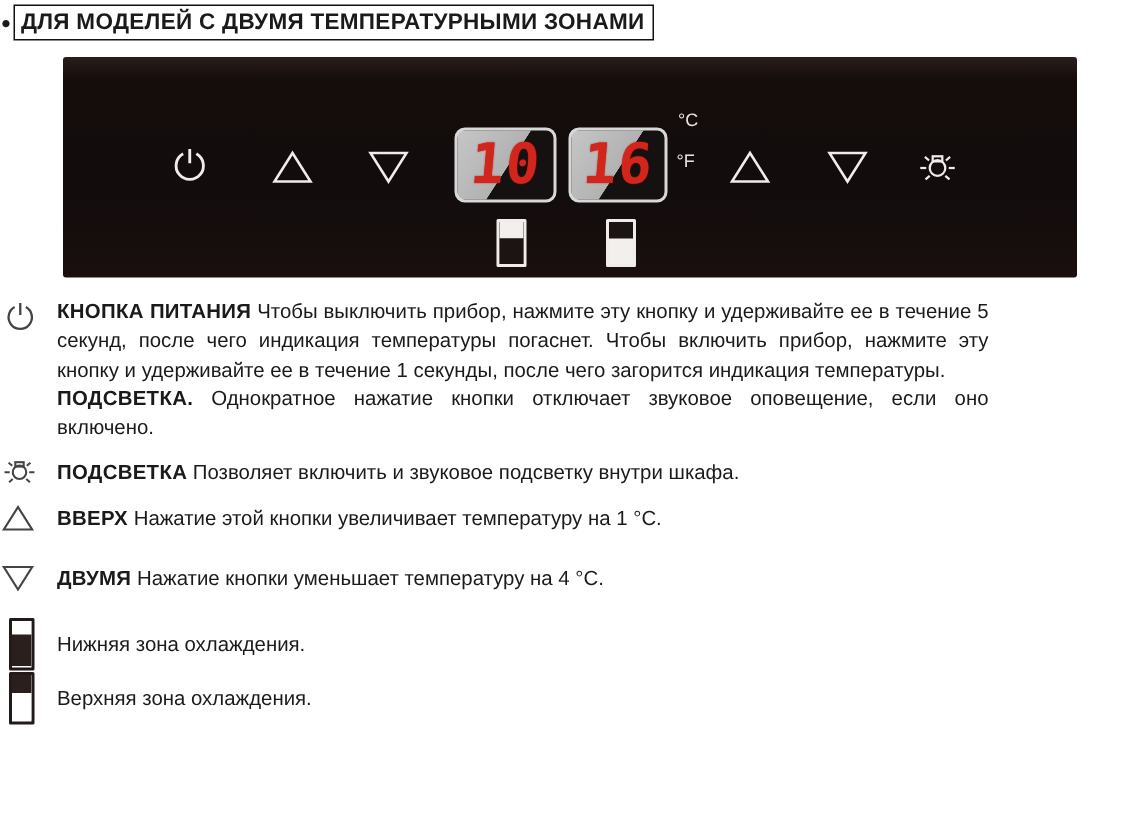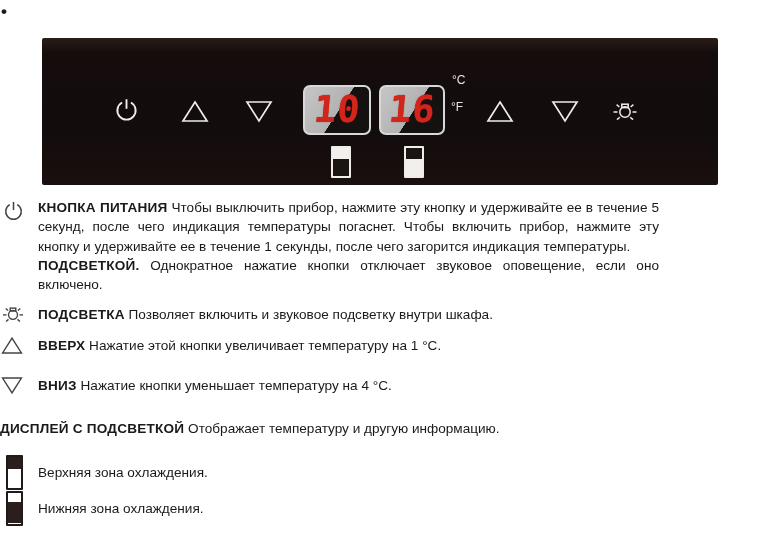--- a/index.html
+++ b/index.html
@@ -63,20 +63,21 @@
   .zone-icon .dark{background:#2a1f1c;}
   .zone-icon .lite{background:#ffffff;}
   .zone-label{font-size:13.6px;}
   svg{display:block;}
 </style>
 </head>
 <body>
 
 <div class="title-row">
   <span class="bullet">•</span>
+  <span class="title-box">ДЛЯ МОДЕЛЕЙ С ДВУМЯ ТЕМПЕРАТУРНЫМИ ЗОНАМИ</span>
 </div>
 
 <div class="panel">
 
   <svg class="abs" style="left:71px;top:59px" width="27" height="27" viewBox="0 0 24 24">
     <path d="M8.1 4.9a8.1 8.1 0 1 0 7.8 0" fill="none" stroke="#efecea" stroke-width="1.7"></path>
     <line x1="12" y1="2" x2="12" y2="10.5" stroke="#efecea" stroke-width="1.7"></line>
   </svg>
 
   <svg class="abs" style="left:139px;top:62px" width="28" height="23" viewBox="0 0 28 23">
@@ -131,21 +132,21 @@
   <div class="sec">
     <div class="sec-icon">
       <svg style="position:absolute;left:2px;top:2px" width="23" height="23" viewBox="0 0 24 24">
         <path d="M8.1 4.9a8.1 8.1 0 1 0 7.8 0" fill="none" stroke="#444" stroke-width="1.6"></path>
         <line x1="12" y1="2" x2="12" y2="10.5" stroke="#444" stroke-width="1.6"></line>
       </svg>
     </div>
     <div class="sec-text">
       <p class="just"><b class="h">КНОПКА ПИТАНИЯ</b>
         <span>Чтобы выключить прибор, нажмите эту кнопку и удерживайте ее в течение 5 секунд, после чего индикация температуры погаснет. Чтобы включить прибор, нажмите эту кнопку и удерживайте ее в течение 1 секунды, после чего загорится индикация температуры.</span></p>
-      <p class="just"><b class="h">ПОДСВЕТКОЙ.</b>
+      <p class="just"><b class="h">ПОДСВЕТКА.</b>
         <span>Однократное нажатие кнопки отключает звуковое оповещение, если оно включено.</span></p>
     </div>
   </div>
 
   <div class="sec" style="margin-top:11px">
     <div class="sec-icon">
       <svg style="position:absolute;left:0;top:-4px" width="26" height="26" viewBox="0 0 30 30">
         <g stroke="#444" stroke-width="1.6" fill="none">
           <circle cx="15" cy="16" r="5.2"></circle>
           <rect x="11.8" y="8.2" width="6.4" height="3.4"></rect>
@@ -176,44 +177,40 @@
     </div>
   </div>
 
   <div class="sec" style="margin-top:21px">
     <div class="sec-icon">
       <svg style="position:absolute;left:1px;top:0" width="22" height="19" viewBox="0 0 28 23">
         <polygon points="2,2 26,2 14,21" fill="none" stroke="#444" stroke-width="1.8"></polygon>
       </svg>
     </div>
     <div class="sec-text">
-      <p><b class="h">ВНИЗ</b>
+      <p><b class="h">ДВУМЯ</b>
         <span>Нажатие кнопки уменьшает температуру на 4 °С.</span></p>
     </div>
   </div>
 
-  <p class="display-par">
-    <b class="h">ДИСПЛЕЙ С ПОДСВЕТКОЙ</b>
-    <span>Отображает температуру и другую информацию.</span>
-  </p>
 
   <div class="zones">
+    <div class="zone-row">
+      <div class="zone-icon-wrap">
+        <div class="zone-icon">
+          <div class="half lite" style="height:9px"></div>
+          <div class="half dark" style="height:21px"></div>
+        </div>
+      </div>
+      <span class="zone-label">Нижняя зона охлаждения.</span>
+    </div>
     <div class="zone-row">
       <div class="zone-icon-wrap">
         <div class="zone-icon">
           <div class="half dark" style="height:12px"></div>
           <div class="half lite" style="height:18px"></div>
         </div>
       </div>
       <span class="zone-label">Верхняя зона охлаждения.</span>
     </div>
-    <div class="zone-row">
-      <div class="zone-icon-wrap">
-        <div class="zone-icon">
-          <div class="half lite" style="height:9px"></div>
-          <div class="half dark" style="height:21px"></div>
-        </div>
-      </div>
-      <span class="zone-label">Нижняя зона охлаждения.</span>
-    </div>
   </div>
 
 </div>
 
 </body></html>

